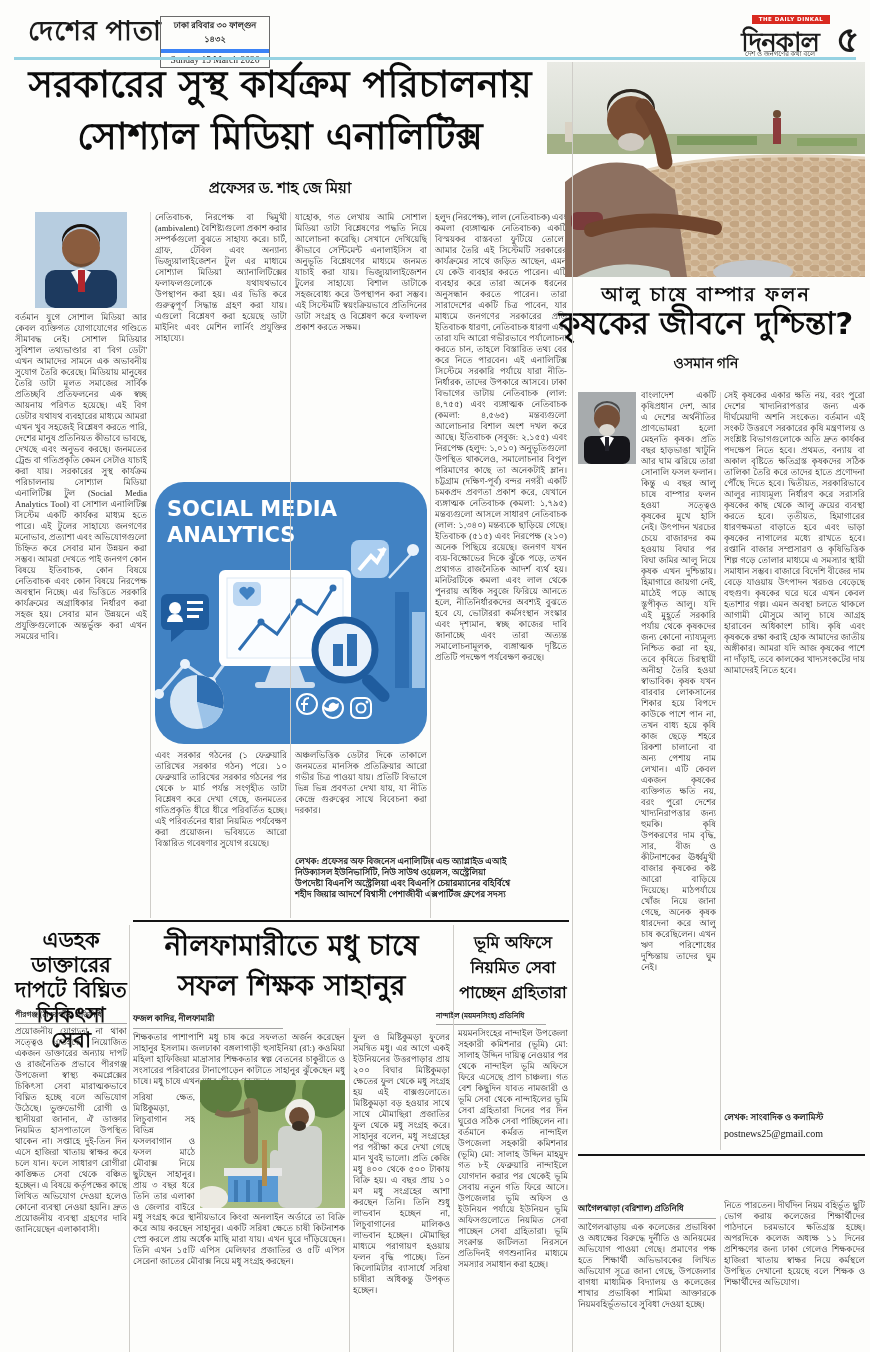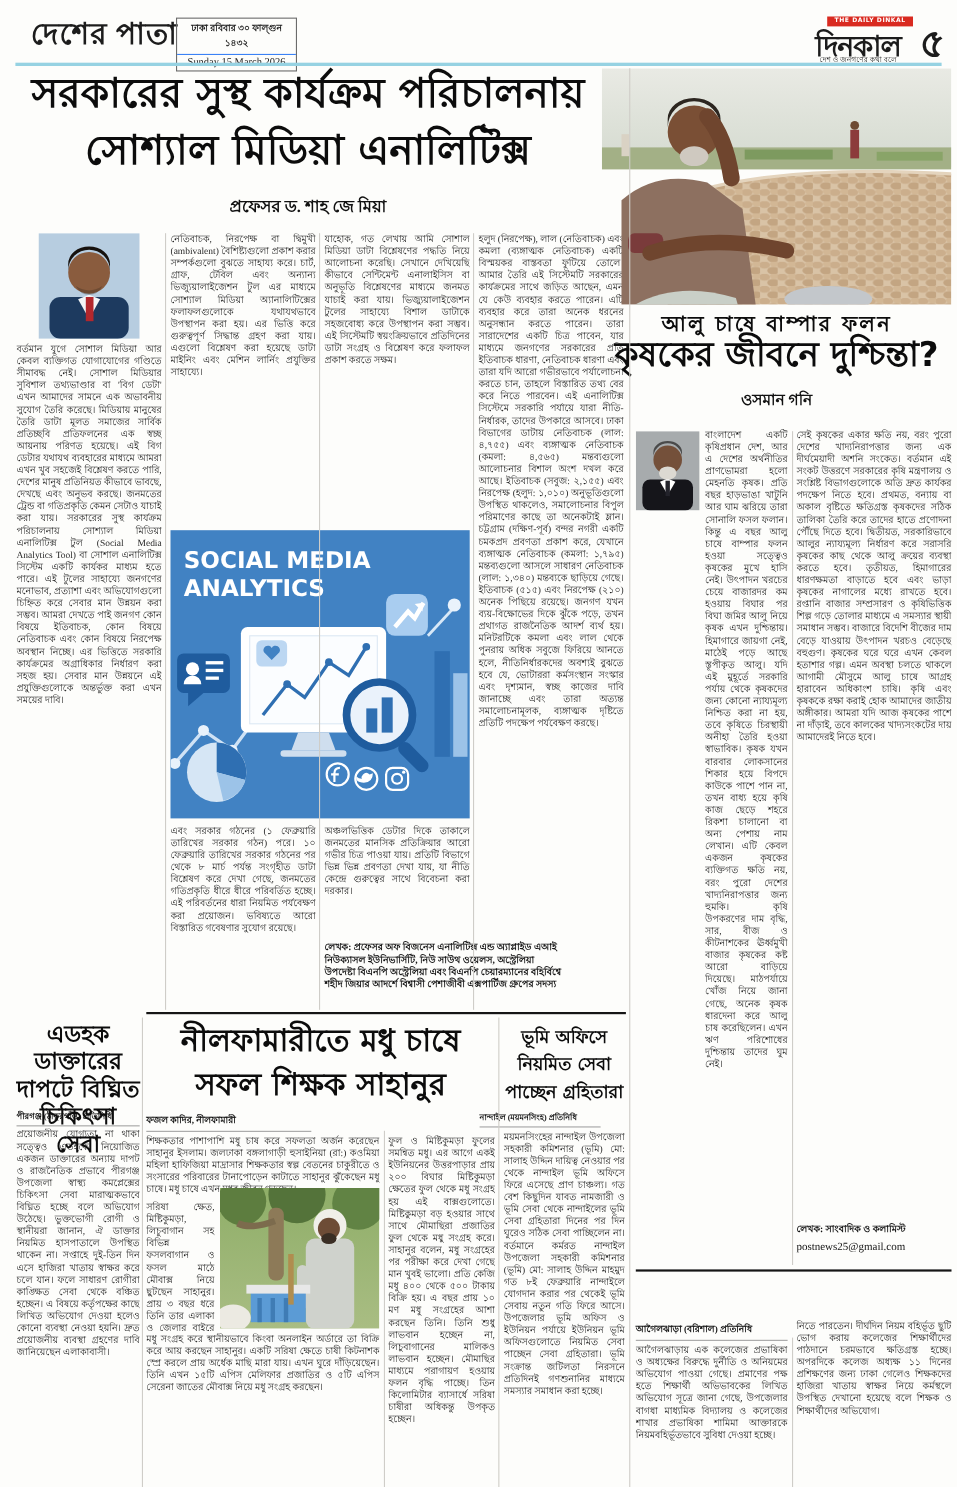--- a/index.html
+++ b/index.html
@@ -17,21 +17,21 @@
   .cyanrule{position:absolute;left:14px;right:14px;top:57px;height:3px;background:#96d2e2;}
 </style>
 </head>
 <body>
 
 <div class="page">
 
   <div class="abs" style="left:28px;top:10px;font-size:27px;font-weight:600;letter-spacing:1px;">দেশের পাতা</div>
 
   <div class="abs" style="left:160px;top:16px;width:108px;border:1px solid #6b6b6b;text-align:center;">
-    <div style="font-size:8.3px;font-weight:bold;padding:2px 3px;border-bottom:1px solid #3b82f6;">ঢাকা রবিবার ৩০ ফাল্গুন ১৪৩২</div>
+    <div style="font-size:8.3px;font-weight:bold;padding:2px 3px;border-bottom:4px solid #3b82f6;">ঢাকা রবিবার ৩০ ফাল্গুন ১৪৩২</div>
     <div style="font-size:9.5px;padding:2px 3px;">Sunday 15 March 2026</div>
   </div>
 
   <div class="abs" style="left:752px;top:15px;width:78px;height:9px;background:#d92a20;color:#fff;
        font-family:'DejaVu Sans',sans-serif;font-size:5.5px;font-weight:bold;text-align:center;line-height:9px;letter-spacing:0.5px;">THE DAILY DINKAL</div>
   <div class="abs" style="left:728px;top:22px;width:104px;font-size:26px;font-weight:900;text-align:center;
        font-family:'DejaVu Sans',sans-serif;letter-spacing:-1px;border-bottom:1px solid #111;">দিনকাল</div>
   <div class="abs" style="left:728px;top:48px;width:104px;font-size:6.8px;text-align:center;">দেশ ও জনগণের কথা বলে</div>
   <div class="abs" style="left:836px;top:12px;font-size:36px;font-weight:900;font-family:'DejaVu Sans',sans-serif;">৫</div>
 
@@ -51,21 +51,21 @@
       <path d="M27,34 a19,19 0 0 1 38,0 l0,-6 a19,16 0 0 0 -38,0 z" fill="#17120e"></path>
       <path d="M34,48 q12,8 24,0 q-4,8 -12,8 q-8,0 -12,-8z" fill="#3a2a20" opacity="0.35"></path>
     </svg>
     <div class="col" style="height:604px;">বর্তমান যুগে সোশাল মিডিয়া আর কেবল ব্যক্তিগত যোগাযোগের গণ্ডিতে সীমাবদ্ধ নেই। সোশাল মিডিয়ার সুবিশাল তথ্যভাণ্ডার বা 'বিগ ডেটা' এখন আমাদের সামনে এক অভাবনীয় সুযোগ তৈরি করেছে। মিডিয়ায় মানুষের তৈরি ডাটা মূলত সমাজের সার্বিক প্রতিচ্ছবি প্রতিফলনের এক স্বচ্ছ আয়নায় পরিণত হয়েছে। এই বিগ ডেটার যথাযথ ব্যবহারের মাধ্যমে আমরা এখন খুব সহজেই বিশ্লেষণ করতে পারি, দেশের মানুষ প্রতিনিয়ত কীভাবে ভাবছে, দেখছে এবং অনুভব করছে। জনমতের ট্রেন্ড বা গতিপ্রকৃতি কেমন সেটাও যাচাই করা যায়। সরকারের সুস্থ কার্যক্রম পরিচালনায় সোশ্যাল মিডিয়া এনালিটিক্স টুল (Social Media Analytics Tool) বা সোশাল এনালিটিক্স সিস্টেম একটি কার্যকর মাধ্যম হতে পারে। এই টুলের সাহায্যে জনগণের মনোভাব, প্রত্যাশা এবং অভিযোগগুলো চিহ্নিত করে সেবার মান উন্নয়ন করা সম্ভব। আমরা দেখতে পাই জনগণ কোন বিষয়ে ইতিবাচক, কোন বিষয়ে নেতিবাচক এবং কোন বিষয়ে নিরপেক্ষ অবস্থান নিচ্ছে। এর ভিত্তিতে সরকারি কার্যক্রমের অগ্রাধিকার নির্ধারণ করা সহজ হয়। সেবার মান উন্নয়নে এই প্রযুক্তিগুলোকে অন্তর্ভুক্ত করা এখন সময়ের দাবি।</div>
   </div>
 
   <div class="abs col" style="left:155px;top:212px;width:132px;height:266px;">নেতিবাচক, নিরপেক্ষ বা দ্বিমুখী (ambivalent) বৈশিষ্ট্যগুলো প্রকাশ করার সম্পর্কগুলো বুঝতে সাহায্য করে। চার্ট, গ্রাফ, টেবিল এবং অন্যান্য ভিজ্যুয়ালাইজেশন টুল এর মাধ্যমে সোশ্যাল মিডিয়া অ্যানালিটিক্সের ফলাফলগুলোকে যথাযথভাবে উপস্থাপন করা হয়। এর ভিত্তি করে গুরুত্বপূর্ণ সিদ্ধান্ত গ্রহণ করা যায়। এগুলো বিশ্লেষণ করা হয়েছে ডাটা মাইনিং এবং মেশিন লার্নিং প্রযুক্তির সাহায্যে।</div>
   <div class="abs col" style="left:295px;top:212px;width:132px;height:266px;">যাহোক, গত লেখায় আমি সোশাল মিডিয়া ডাটা বিশ্লেষণের পদ্ধতি নিয়ে আলোচনা করেছি। সেখানে দেখিয়েছি কীভাবে সেন্টিমেন্ট এনালাইসিস বা অনুভূতি বিশ্লেষণের মাধ্যমে জনমত যাচাই করা যায়। ভিজ্যুয়ালাইজেশন টুলের সাহায্যে বিশাল ডাটাকে সহজবোধ্য করে উপস্থাপন করা সম্ভব। এই সিস্টেমটি স্বয়ংক্রিয়ভাবে প্রতিদিনের ডাটা সংগ্রহ ও বিশ্লেষণ করে ফলাফল প্রকাশ করতে সক্ষম।</div>
   <div class="abs col" style="left:435px;top:212px;width:132px;height:640px;">হলুদ (নিরপেক্ষ), লাল (নেতিবাচক) এবং কমলা (ব্যঙ্গাত্মক নেতিবাচক) একটি বিস্ময়কর বাস্তবতা ফুটিয়ে তোলে। আমার তৈরি এই সিস্টেমটি সরকারের কার্যক্রমের সাথে জড়িত আছেন, এমন যে কেউ ব্যবহার করতে পারেন। এটি ব্যবহার করে তারা অনেক ধরনের অনুসন্ধান করতে পারেন। তারা সারাদেশের একটি চিত্র পাবেন, যার মাধ্যমে জনগণের সরকারের প্রতি ইতিবাচক ধারণা, নেতিবাচক ধারণা এবং তারা যদি আরো গভীরভাবে পর্যালোচনা করতে চান, তাহলে বিস্তারিত তথ্য বের করে নিতে পারবেন। এই এনালিটিক্স সিস্টেমে সরকারি পর্যায়ে যারা নীতি-নির্ধারক, তাদের উপকারে আসবে। ঢাকা বিভাগের ডাটায় নেতিবাচক (লাল: ৪,৭৫৫) এবং ব্যঙ্গাত্মক নেতিবাচক (কমলা: ৪,৫৬৫) মন্তব্যগুলো আলোচনার বিশাল অংশ দখল করে আছে। ইতিবাচক (সবুজ: ২,১৫৫) এবং নিরপেক্ষ (হলুদ: ১,০১০) অনুভূতিগুলো উপস্থিত থাকলেও, সমালোচনার বিপুল পরিমাণের কাছে তা অনেকটাই ম্লান। চট্টগ্রাম (দক্ষিণ-পূর্ব) বন্দর নগরী একটি চমকপ্রদ প্রবণতা প্রকাশ করে, যেখানে ব্যঙ্গাত্মক নেতিবাচক (কমলা: ১,৭৯৫) মন্তব্যগুলো আসলে সাধারণ নেতিবাচক (লাল: ১,৩৪০) মন্তব্যকে ছাড়িয়ে গেছে। ইতিবাচক (৫১৫) এবং নিরপেক্ষ (২১০) অনেক পিছিয়ে রয়েছে। জনগণ যখন ব্যয়-বিক্ষোভের দিকে ঝুঁকে পড়ে, তখন প্রথাগত রাজনৈতিক আদর্শ ব্যর্থ হয়। মনিটরটিকে কমলা এবং লাল থেকে পুনরায় অধিক সবুজে ফিরিয়ে আনতে হলে, নীতিনির্ধারকদের অবশ্যই বুঝতে হবে যে, ভোটাররা কর্মসংস্থান সংস্কার এবং দৃশ্যমান, স্বচ্ছ কাজের দাবি জানাচ্ছে এবং তারা অত্যন্ত সমালোচনামূলক, ব্যঙ্গাত্মক দৃষ্টিতে প্রতিটি পদক্ষেপ পর্যবেক্ষণ করছে।</div>
 
-  <div class="abs" style="left:155px;top:482px;width:272px;height:262px;background:#4182c3;overflow:hidden;">
+  <div class="abs" style="left:155px;top:482px;width:272px;height:262px;background:#4182c3;overflow:hidden;border-radius:29px;">
     <div style="position:absolute;left:12px;top:14px;font-family:'DejaVu Sans',sans-serif;font-weight:900;
          color:#fff;font-size:21px;line-height:26px;">SOCIAL MEDIA</div>
     <div style="position:absolute;left:12px;top:40px;font-family:'DejaVu Sans',sans-serif;font-weight:900;
          color:#fff;font-size:21px;line-height:26px;">ANALYTICS</div>
     <svg width="272" height="262" viewBox="0 0 272 262" style="position:absolute;left:0;top:0;">
 
       <g>
           <rect x="196" y="58" width="38" height="38" rx="8" fill="#a9cdf0"></rect>
       <path d="M204,88 L216,74 L222,80 L230,66" stroke="#ffffff" stroke-width="4" fill="none"></path>
       <path d="M230,66 l-8,1 7,7 z" fill="#ffffff"></path>

